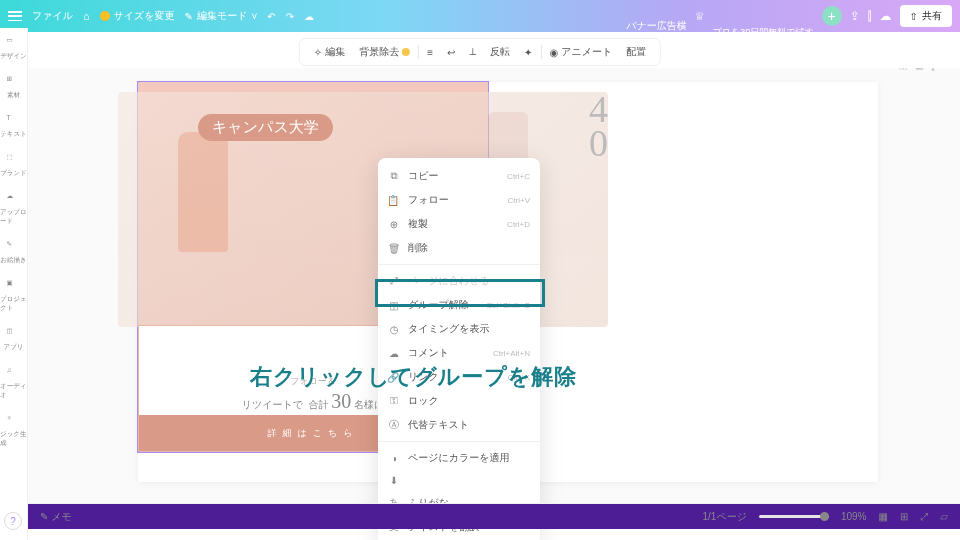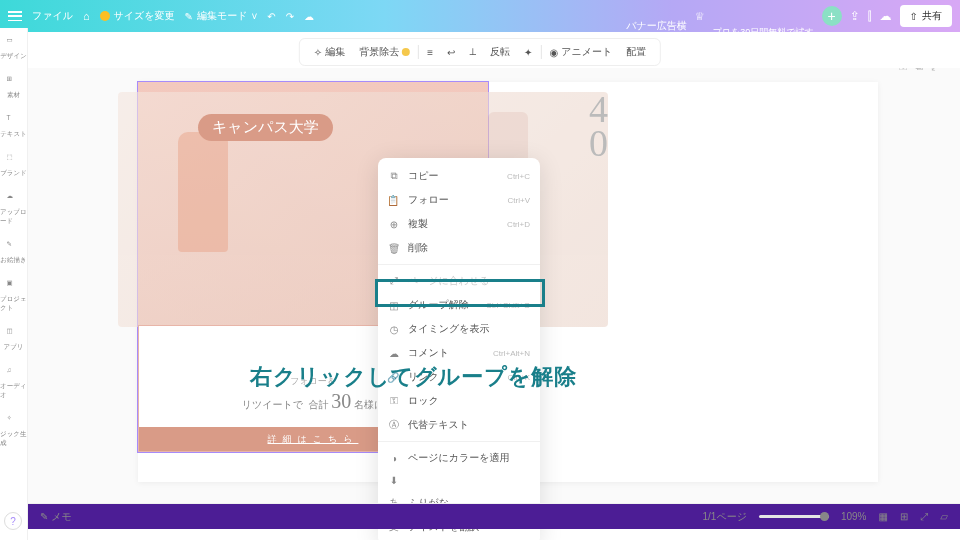--- a/index.html
+++ b/index.html
@@ -31,21 +31,21 @@
 .design { position: absolute; left: 0; top: 0; width: 350px; height: 370px; background: linear-gradient(180deg, #f3c9be 0%, #e8b5a8 100%); outline: 1px solid #a78bfa; }
 .campus-badge { position: absolute; top: 32px; left: 60px; background: #d99b87; color: #fff; padding: 4px 14px; border-radius: 14px; font-size: 15px; }
 .product-img { position: absolute; top: 10px; right: -120px; left: -20px; height: 235px; background: linear-gradient(135deg, #f5e6de 0%, #ead4c9 100%); opacity: 0.6; border-radius: 4px; display: flex; align-items: center; justify-content: center; }
 .product-img::after { content: ""; position: absolute; left: 60px; top: 40px; width: 50px; height: 120px; background: #e8a88c; border-radius: 10px 10px 4px 4px; opacity: 0.7; }
 .product-img::before { content: ""; position: absolute; right: 80px; top: 20px; width: 40px; height: 130px; background: rgba(200,140,120,0.3); border-radius: 6px; }
 .design-body { position: absolute; bottom: 0; left: 0; right: 0; height: 127px; background: #fff; border: 1px solid #e8b5a8; display: flex; flex-direction: column; align-items: center; justify-content: center; padding-top: 8px; }
 .present-title { color: #d99b87; font-size: 22px; letter-spacing: 4px; font-family: serif; }
 .follow-text { color: #aaa; font-size: 9px; margin-top: 2px; }
 .retweet-text { color: #888; font-size: 10px; margin-top: 2px; }
 .retweet-text .num { font-size: 20px; font-family: serif; color: #888; }
-.detail-bar { position: absolute; bottom: 0; left: 0; right: 0; height: 24px; background: #d99b87; color: #fff; font-size: 9px; display: flex; align-items: center; justify-content: center; letter-spacing: 6px; text-decoration: underline; }
+.detail-bar { position: absolute; bottom: 0; left: 0; right: 0; height: 36px; background: #d99b87; color: #fff; font-size: 9px; display: flex; align-items: center; justify-content: center; letter-spacing: 6px; }
 .selection-meta { position: absolute; left: 270px; top: 252px; font-size: 8px; color: #a78bfa; display: flex; align-items: center; gap: 4px; }
 .big-num { position: absolute; right: -120px; top: 10px; font-size: 38px; color: #bbb; font-family: serif; line-height: 0.9; }
 .ctx-menu { position: absolute; left: 378px; top: 158px; width: 162px; background: #fff; border-radius: 8px; box-shadow: 0 4px 24px rgba(0,0,0,0.12); padding: 6px 0; font-size: 10px; color: #555; }
 .ctx-item { display: flex; align-items: center; padding: 5px 10px; gap: 8px; cursor: pointer; }
 .ctx-item .kbd { margin-left: auto; font-size: 8px; color: #bbb; }
 .ctx-item.faded { color: #ccc; }
 .ctx-sep { height: 1px; background: #f0f0f0; margin: 4px 0; }
 .ctx-item .ci-icon { width: 12px; display: inline-flex; justify-content: center; color: #888; font-size: 10px; }
 .ctx-highlight { position: absolute; left: 375px; top: 279px; width: 170px; height: 28px; border: 3px solid #197f8a; pointer-events: none; }
 .annotation { position: absolute; left: 250px; top: 362px; color: #197f8a; font-size: 22px; font-weight: 700; pointer-events: none; letter-spacing: 1px; }

